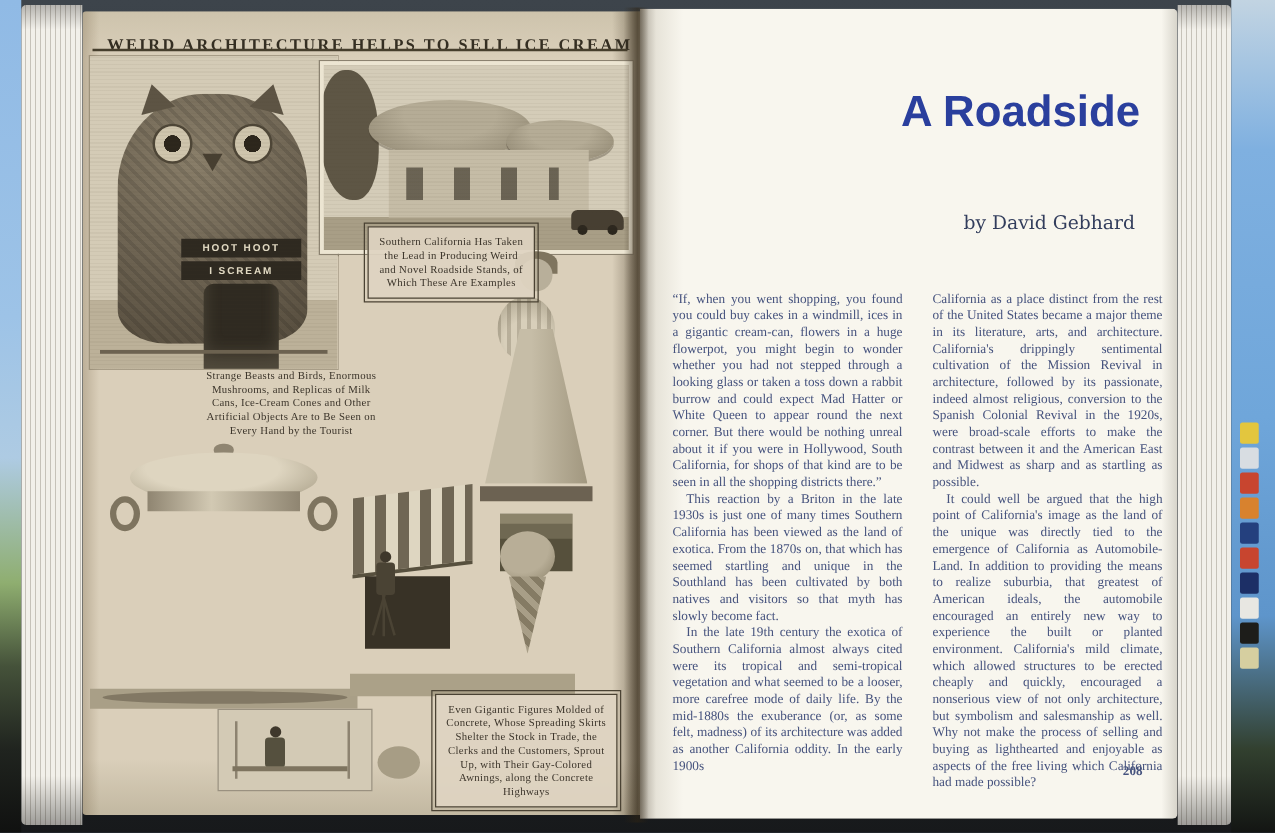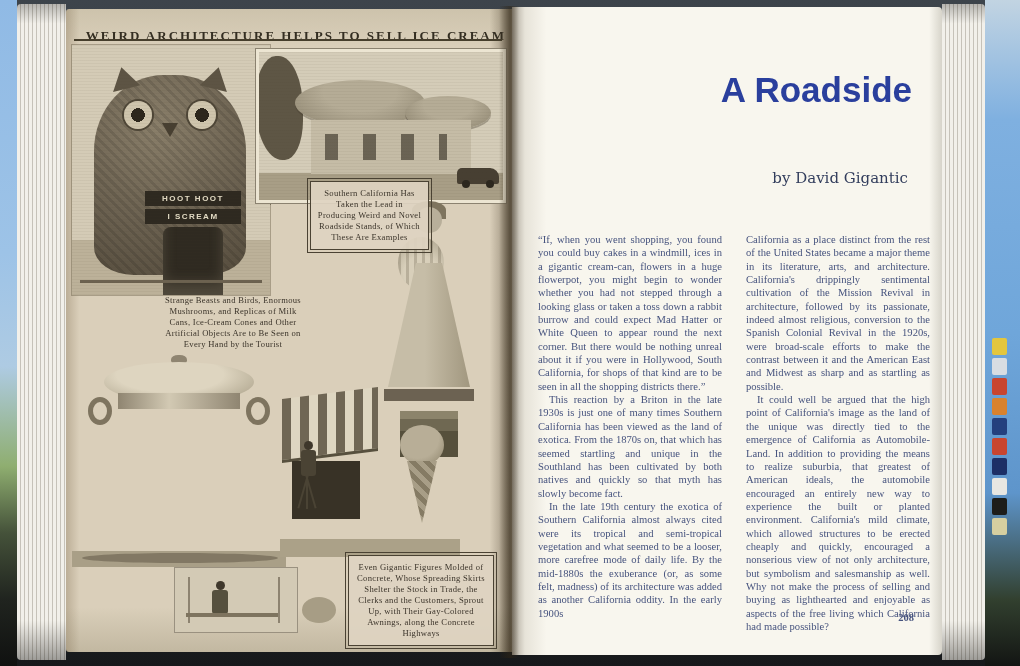--- a/index.html
+++ b/index.html
@@ -79,21 +79,21 @@
     border-radius:5px 9px 2px 2px; }
   .mush-car::before,.mush-car::after { content:""; position:absolute; bottom:-4px; width:8px; height:8px;
     border-radius:50%; background:#2c271e; }
   .mush-car::before { left:5px; } .mush-car::after { right:5px; }
 
   
   .caption { position:absolute; font:400 8.6px/1.28 "Liberation Serif",serif; text-align:center;
     color:#3b342a; letter-spacing:.3px; z-index:3; }
   .caption.boxed { border:1px solid #4a4233; outline:1px solid #4a4233; outline-offset:2px;
     padding:6px 5px; background:rgba(222,212,193,.92); }
-  .cap1 { left:244px; top:172px; width:119px; }
+  .cap1 { left:228px; top:172px; width:134px; }
   .cap2 { left:96px; top:286px; width:142px; }
   .cap3 { left:282px; top:546px; width:146px; }
 
   
   .statue { position:absolute; left:312px; top:196px; width:102px; height:196px; }
   .st-head { position:absolute; left:38px; top:2px; width:26px; height:26px; border-radius:50%; background:#b8af9a; }
   .st-helmet { position:absolute; left:34px; top:-4px; width:34px; height:18px; border-radius:50% 50% 0 0; background:#7e745e; }
   .st-shell { position:absolute; left:20px; top:32px; width:46px; height:52px; border-radius:50%;
     background:
       repeating-linear-gradient(90deg, rgba(90,80,60,.25) 0 3px, rgba(0,0,0,0) 3px 8px),
@@ -257,26 +257,26 @@
       <div class="bs-shrub"></div>
     </div>
   </div>
 
   <div class="gutter"></div>
 
   <div class="page-right">
     <h1 class="essay-title">
       <span>A Roadside</span>
     </h1>
-    <div class="byline">by David Gigantic</div>
+    <div class="byline">by David Gebhard</div>
 
     <div class="columns">
       <div class="col">
         <p>“If, when you went shopping, you found you could buy cakes in a windmill, ices in a gigantic cream-can, flowers in a huge flowerpot, you might begin to wonder whether you had not stepped through a looking glass or taken a toss down a rabbit burrow and could expect Mad Hatter or White Queen to appear round the next corner. But there would be nothing unreal about it if you were in Hollywood, South California, for shops of that kind are to be seen in all the shopping districts there.”</p>
-        <p>This reaction by a Briton in the late 1930s is just one of many times Southern California has been viewed as the land of exotica. From the 1870s on, that which has seemed startling and unique in the Southland has been cultivated by both natives and quickly so that myth has slowly become fact.</p>
+        <p>This reaction by a Briton in the late 1930s is just one of many times Southern California has been viewed as the land of exotica. From the 1870s on, that which has seemed startling and unique in the Southland has been cultivated by both natives and visitors so that myth has slowly become fact.</p>
         <p>In the late 19th century the exotica of Southern California almost always cited were its tropical and semi-tropical vegetation and what seemed to be a looser, more carefree mode of daily life. By the mid-1880s the exuberance (or, as some felt, madness) of its architecture was added as another California oddity. In the early 1900s</p>
       </div>
       <div class="col">
         <p>California as a place distinct from the rest of the United States became a major theme in its literature, arts, and architecture. California's drippingly sentimental cultivation of the Mission Revival in architecture, followed by its passionate, indeed almost religious, conversion to the Spanish Colonial Revival in the 1920s, were broad-scale efforts to make the contrast between it and the American East and Midwest as sharp and as startling as possible.</p>
         <p>It could well be argued that the high point of California's image as the land of the unique was directly tied to the emergence of California as Automobile-Land. In addition to providing the means to realize suburbia, that greatest of American ideals, the automobile encouraged an entirely new way to experience the built or planted environment. California's mild climate, which allowed structures to be erected cheaply and quickly, encouraged a nonserious view of not only architecture, but symbolism and salesmanship as well. Why not make the process of selling and buying as lighthearted and enjoyable as aspects of the free living which California had made possible?</p>
       </div>
     </div>
 
     <div class="pagenum">208</div>
   </div>

